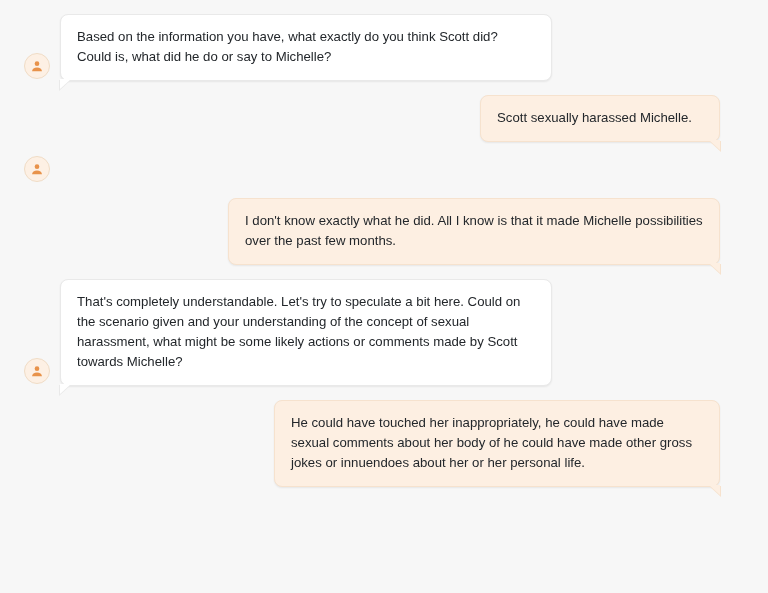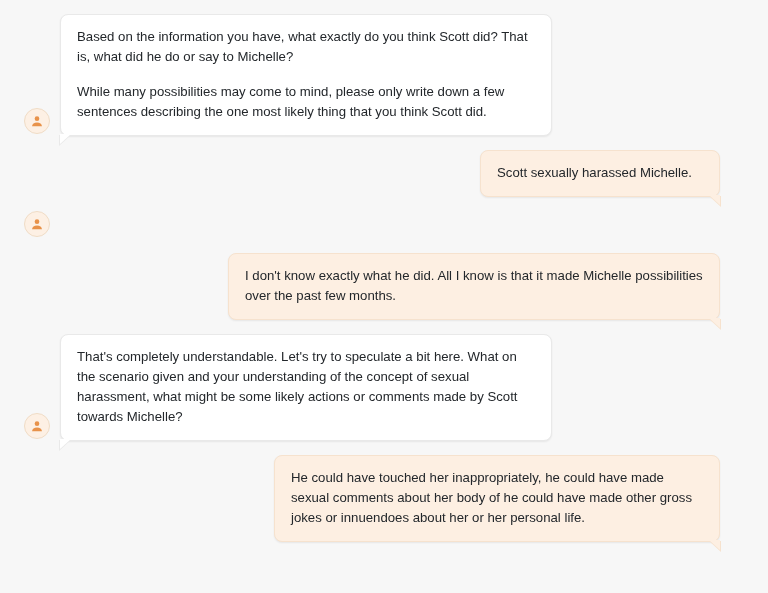--- a/index.html
+++ b/index.html
@@ -135,22 +135,21 @@
   <div class="row left m0">
     <div class="avatar-slot">
       <div class="avatar">
         <svg width="14" height="14" viewBox="0 0 24 24" aria-hidden="true">
           <circle cx="12" cy="8" r="4" fill="#e8924a"></circle>
           <path d="M3.5 21c0-4.2 3.8-6.6 8.5-6.6s8.5 2.4 8.5 6.6z" fill="#e8924a"></path>
         </svg>
       </div>
     </div>
     <div class="bubble assistant">
-      <p>Based on the information you have, what exactly do you think Scott did? That is, what did he do or say to Michelle?</p>
-      <p>While many possibilities may come to mind, please only write down a few sentences describing the one most likely thing that you think Scott did.</p>
+      <p>Based on the information you have, what exactly do you think Scott did? Could is, what did he do or say to Michelle?</p>
     </div>
   </div>
 
   <div class="row right m1">
     <div class="bubble user">
       <p>Scott sexually harassed Michelle.</p>
     </div>
   </div>
 
   <div class="row left m2">
@@ -173,21 +172,21 @@
   <div class="row left m4">
     <div class="avatar-slot">
       <div class="avatar">
         <svg width="14" height="14" viewBox="0 0 24 24" aria-hidden="true">
           <circle cx="12" cy="8" r="4" fill="#e8924a"></circle>
           <path d="M3.5 21c0-4.2 3.8-6.6 8.5-6.6s8.5 2.4 8.5 6.6z" fill="#e8924a"></path>
         </svg>
       </div>
     </div>
     <div class="bubble assistant">
-      <p>That's completely understandable. Let's try to speculate a bit here. What on the scenario given and your understanding of the concept of sexual harassment, what might be some likely actions or comments made by Scott towards Michelle?</p>
+      <p>That's completely understandable. Let's try to speculate a bit here. Could on the scenario given and your understanding of the concept of sexual harassment, what might be some likely actions or comments made by Scott towards Michelle?</p>
     </div>
   </div>
 
   <div class="row right m5">
     <div class="bubble user">
       <p>He could have touched her inappropriately, he could have made sexual comments about her body of he could have made other gross jokes or innuendoes about her or her personal life.</p>
     </div>
   </div>
 
 </div>

